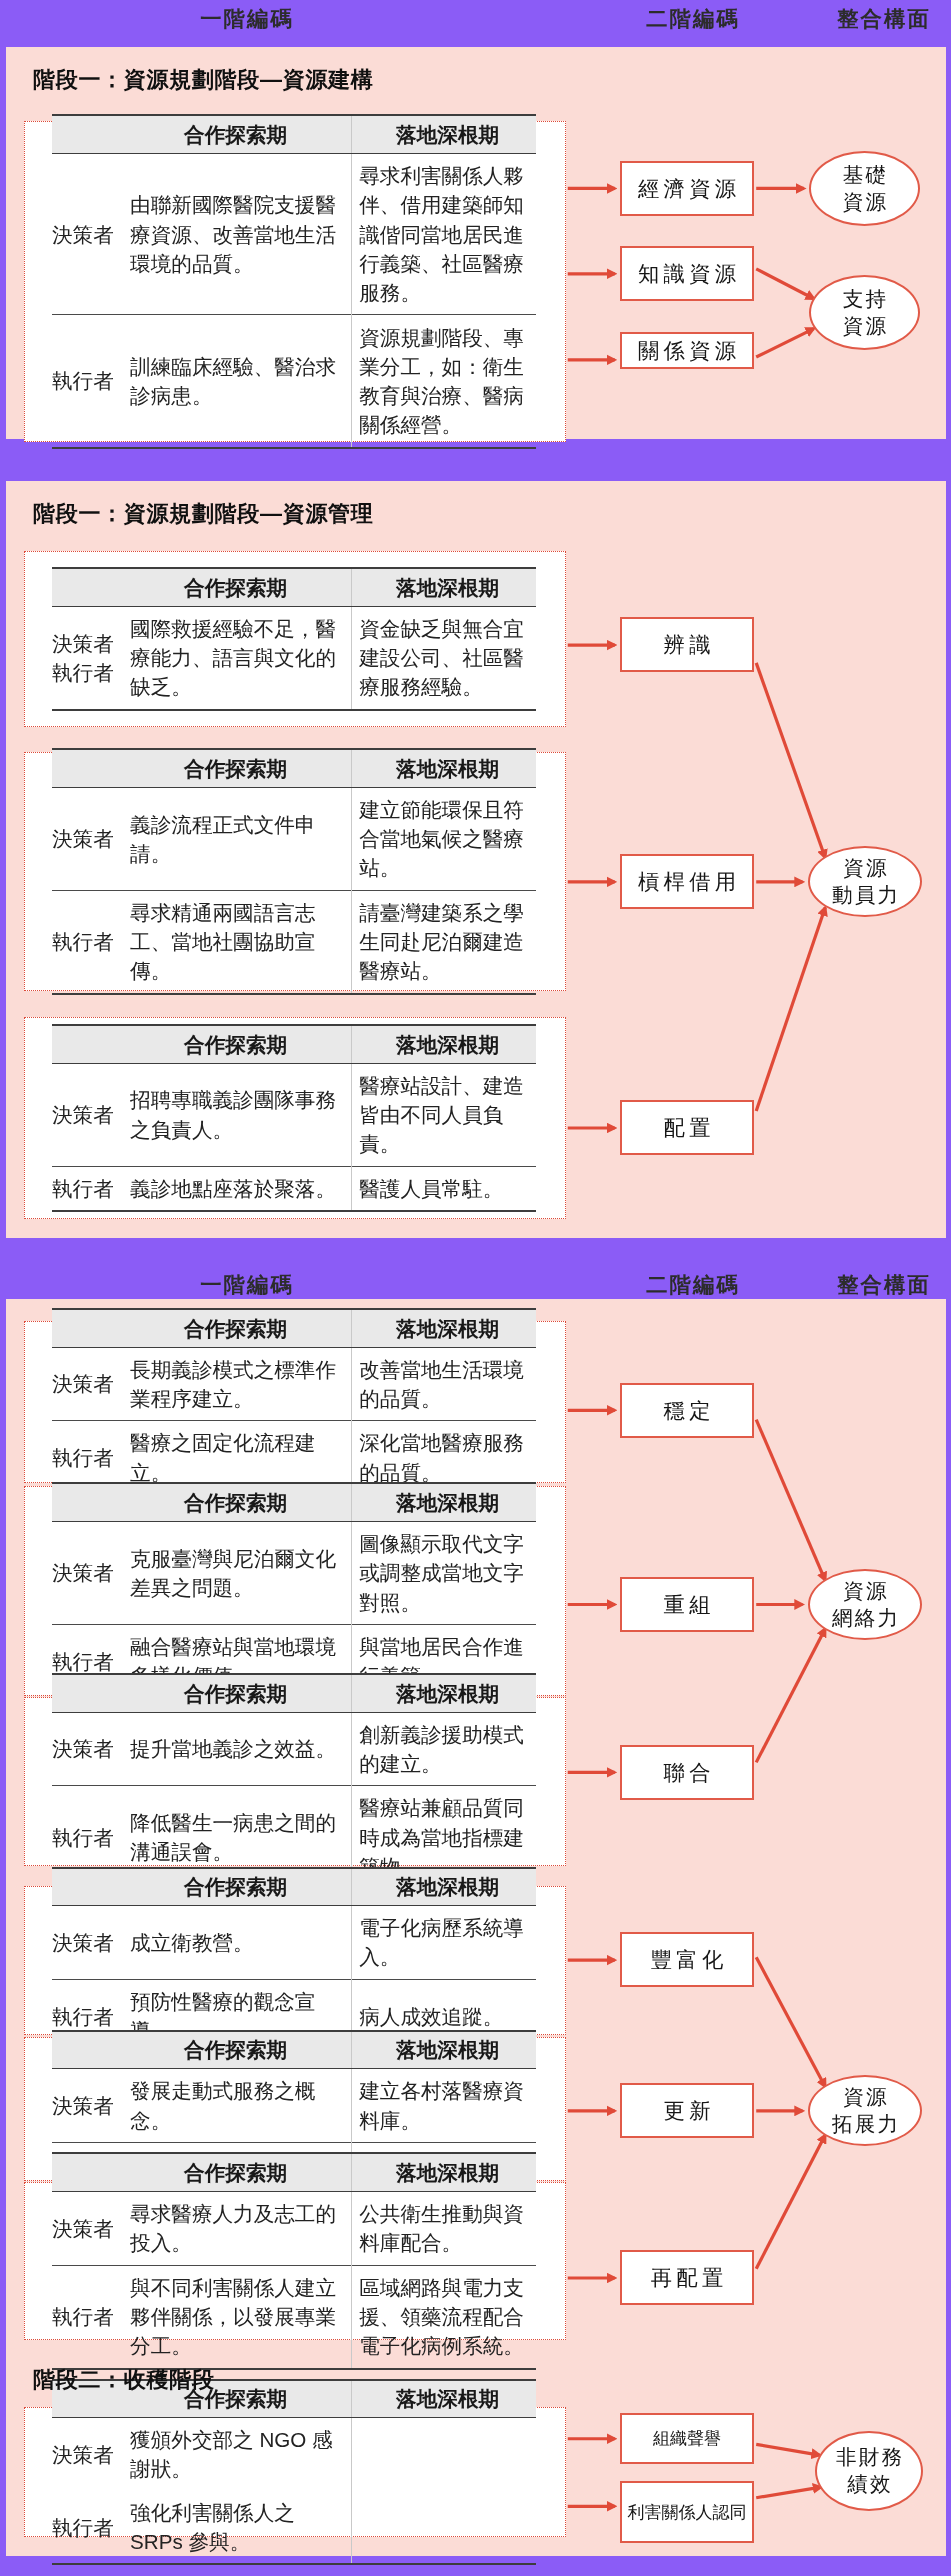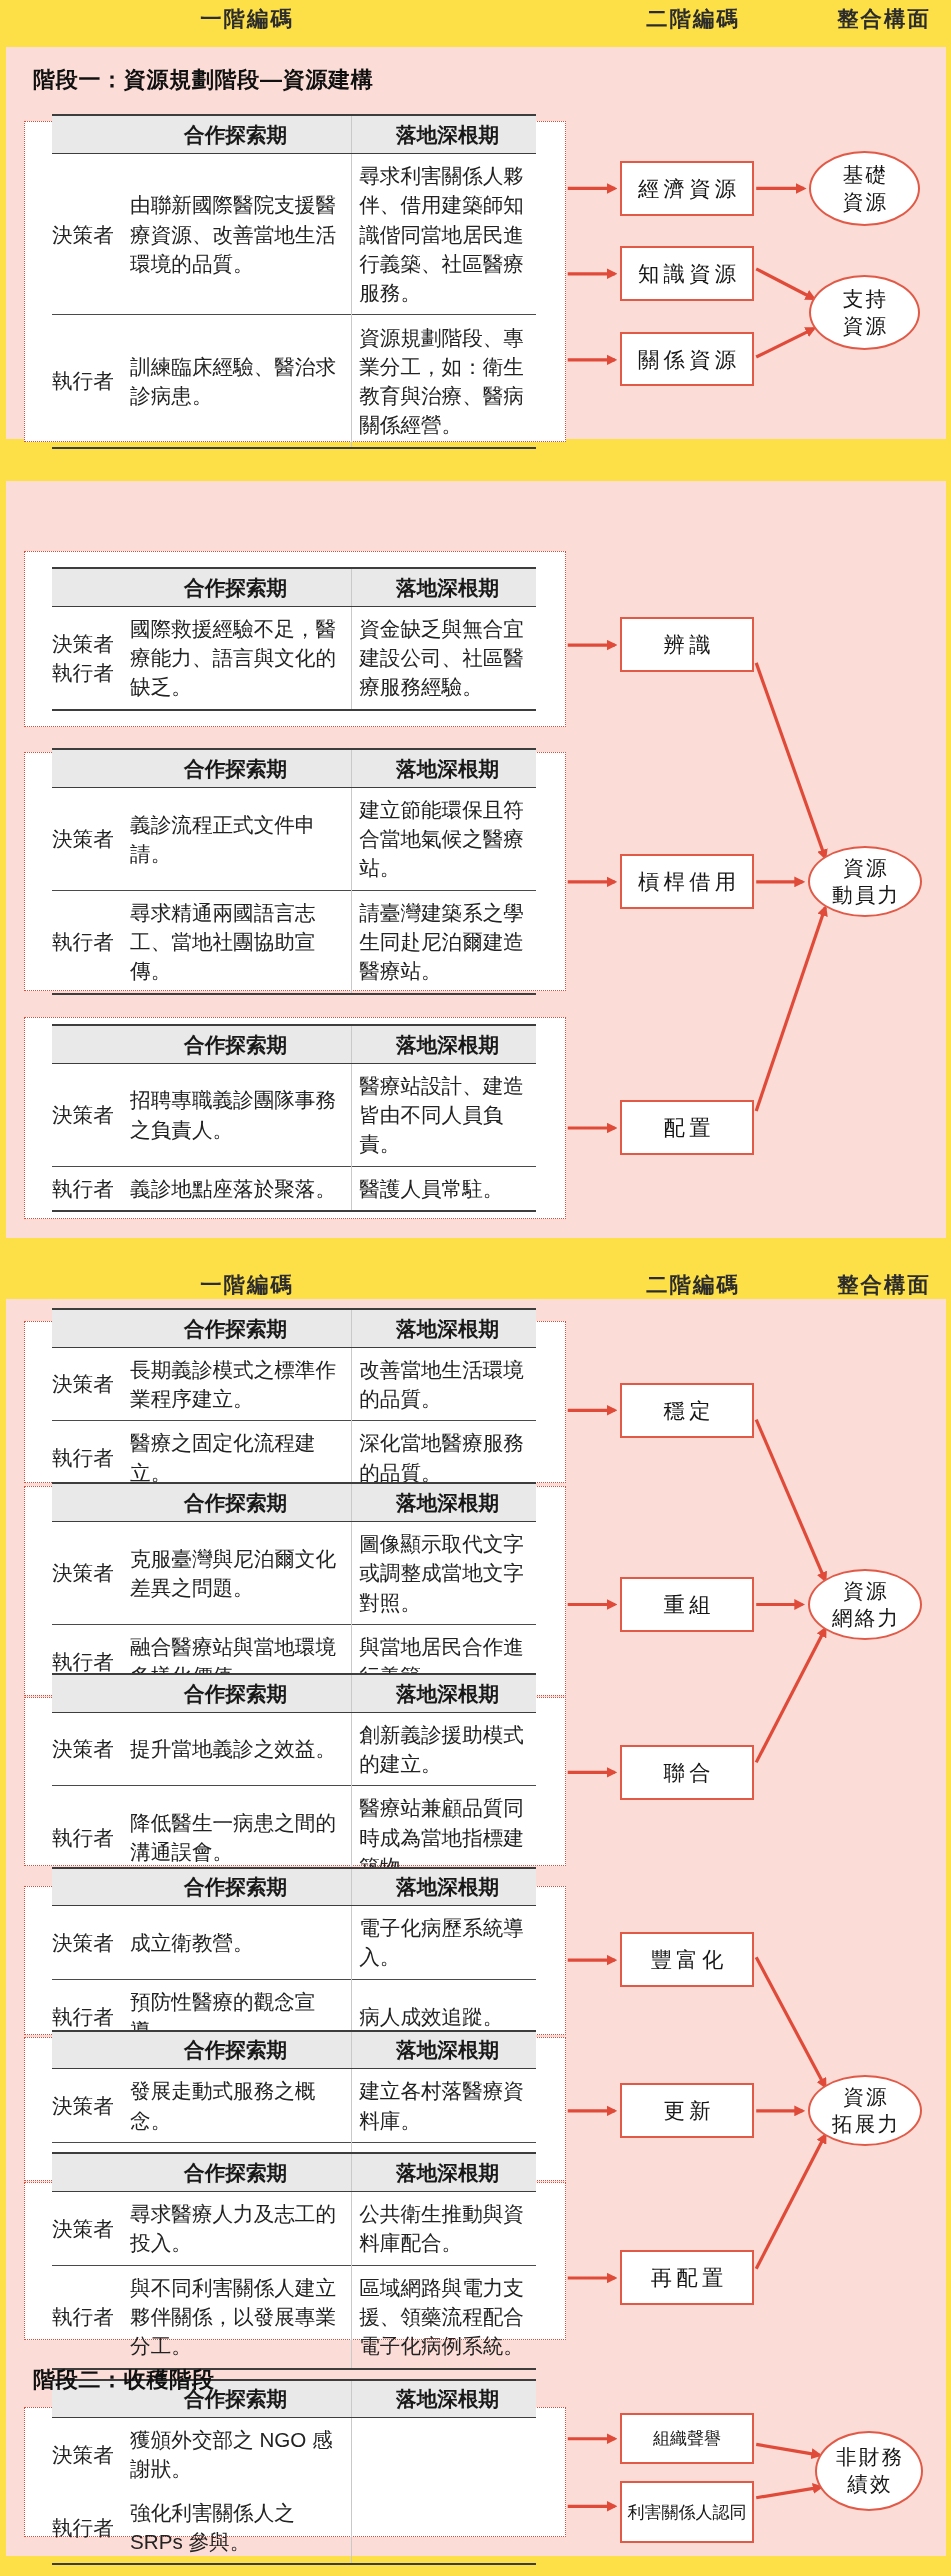--- a/index.html
+++ b/index.html
@@ -1,16 +1,16 @@
 <!DOCTYPE html>
 <html style="font-size:11.4px"><head>
 <meta charset="utf-8">
 <style>
   html,body{margin:0;padding:0;background:#ffffff;}
-  .page{position:relative;width:952px;height:2576px;background:#fde047;overflow:hidden;
+  .page{position:relative;width:952px;height:2576px;background:#8b5cf6;overflow:hidden;
         font-family:"Liberation Sans","DejaVu Sans",sans-serif;color:#1f1f1f;}
   .hdr{position:absolute;transform:translateX(-50%);font-size:21.3px;font-weight:600;
        color:#2c2c2c;letter-spacing:2.1px;white-space:nowrap;}
   .pink{position:absolute;left:5.7px;width:940px;background:#fbdcd6;}
   .sec-title{position:absolute;left:33px;font-size:22px;font-weight:700;color:#101010;
        letter-spacing:0.7px;white-space:nowrap;z-index:3;}
   .dashed{position:absolute;left:24px;width:542px;background:#fff;
        border:1.4px dotted #dd4b3a;box-sizing:border-box;display:flex;align-items:center;z-index:1;}
   .ctable{border-collapse:collapse;width:484px;margin-left:27px;table-layout:fixed;}
   .ctable th,.ctable td{font-size:20.6px;line-height:1.42;vertical-align:middle;
@@ -46,20 +46,21 @@
 
   <div class="pink" style="top:47px;height:392px"></div>
   <div class="pink" style="top:481px;height:757px"></div>
   <div class="pink" style="top:1299px;height:1257px"></div>
 
   <div class="hdr" style="left:247px;top:1270px">一階編碼</div>
   <div class="hdr" style="left:693px;top:1270px">二階編碼</div>
   <div class="hdr" style="left:884px;top:1270px">整合構面</div>
 
   <div class="sec-title" style="top:65px">階段一：資源規劃階段—資源建構</div>
+  <div class="sec-title" style="top:499px">階段一：資源規劃階段—資源管理</div>
   <div class="sec-title" style="top:2365px">階段二：收穫階段</div>
 
   <svg class="arrows" width="952" height="2576" viewBox="0 0 1338 3622">
     <defs>
       <marker id="ah" viewBox="0 0 10 10" refX="7.5" refY="5" markerWidth="3.4" markerHeight="3.4" orient="auto-start-reverse">
         <path d="M0,0 L10,5 L0,10 z" fill="#e04a38"></path>
       </marker>
     </defs>
     <g stroke="#e04a38" stroke-width="4.5">
       <line x1="798" y1="265" x2="864" y2="265" marker-end="url(#ah)"></line>
@@ -355,21 +356,21 @@
       </tbody>
     </table>
   </div>
 
   <div class="code-box" style="top:161px;height:55px">
       <span>經濟資源</span>
     </div>
   <div class="code-box" style="top:246px;height:55px">
       <span>知識資源</span>
     </div>
-  <div class="code-box" style="top:332px;height:54px">
+  <div class="code-box" style="top:332px;height:37px">
       <span>關係資源</span>
     </div>
   <div class="code-box" style="top:617px;height:55px">
       <span>辨識</span>
     </div>
   <div class="code-box" style="top:854px;height:55px">
       <span>槓桿借用</span>
     </div>
   <div class="code-box" style="top:1100px;height:55px">
       <span>配置</span>

